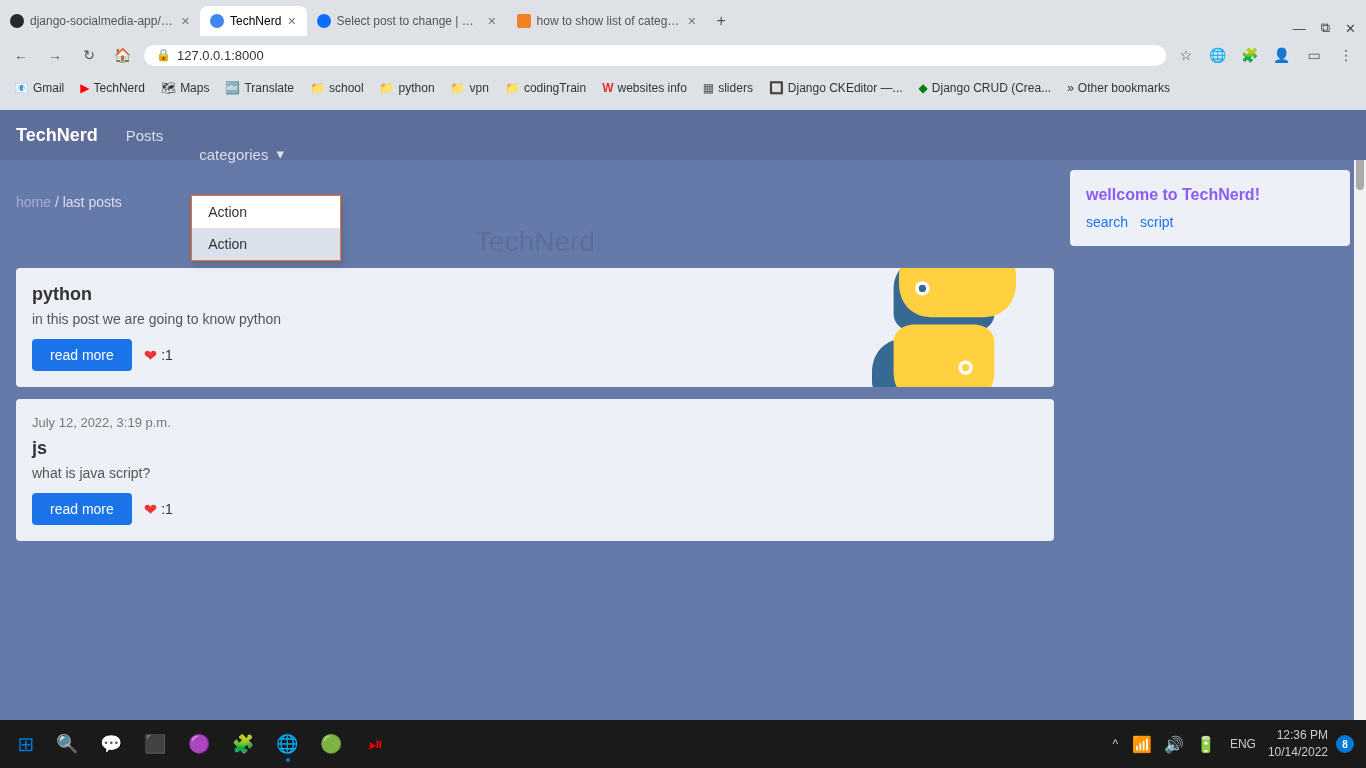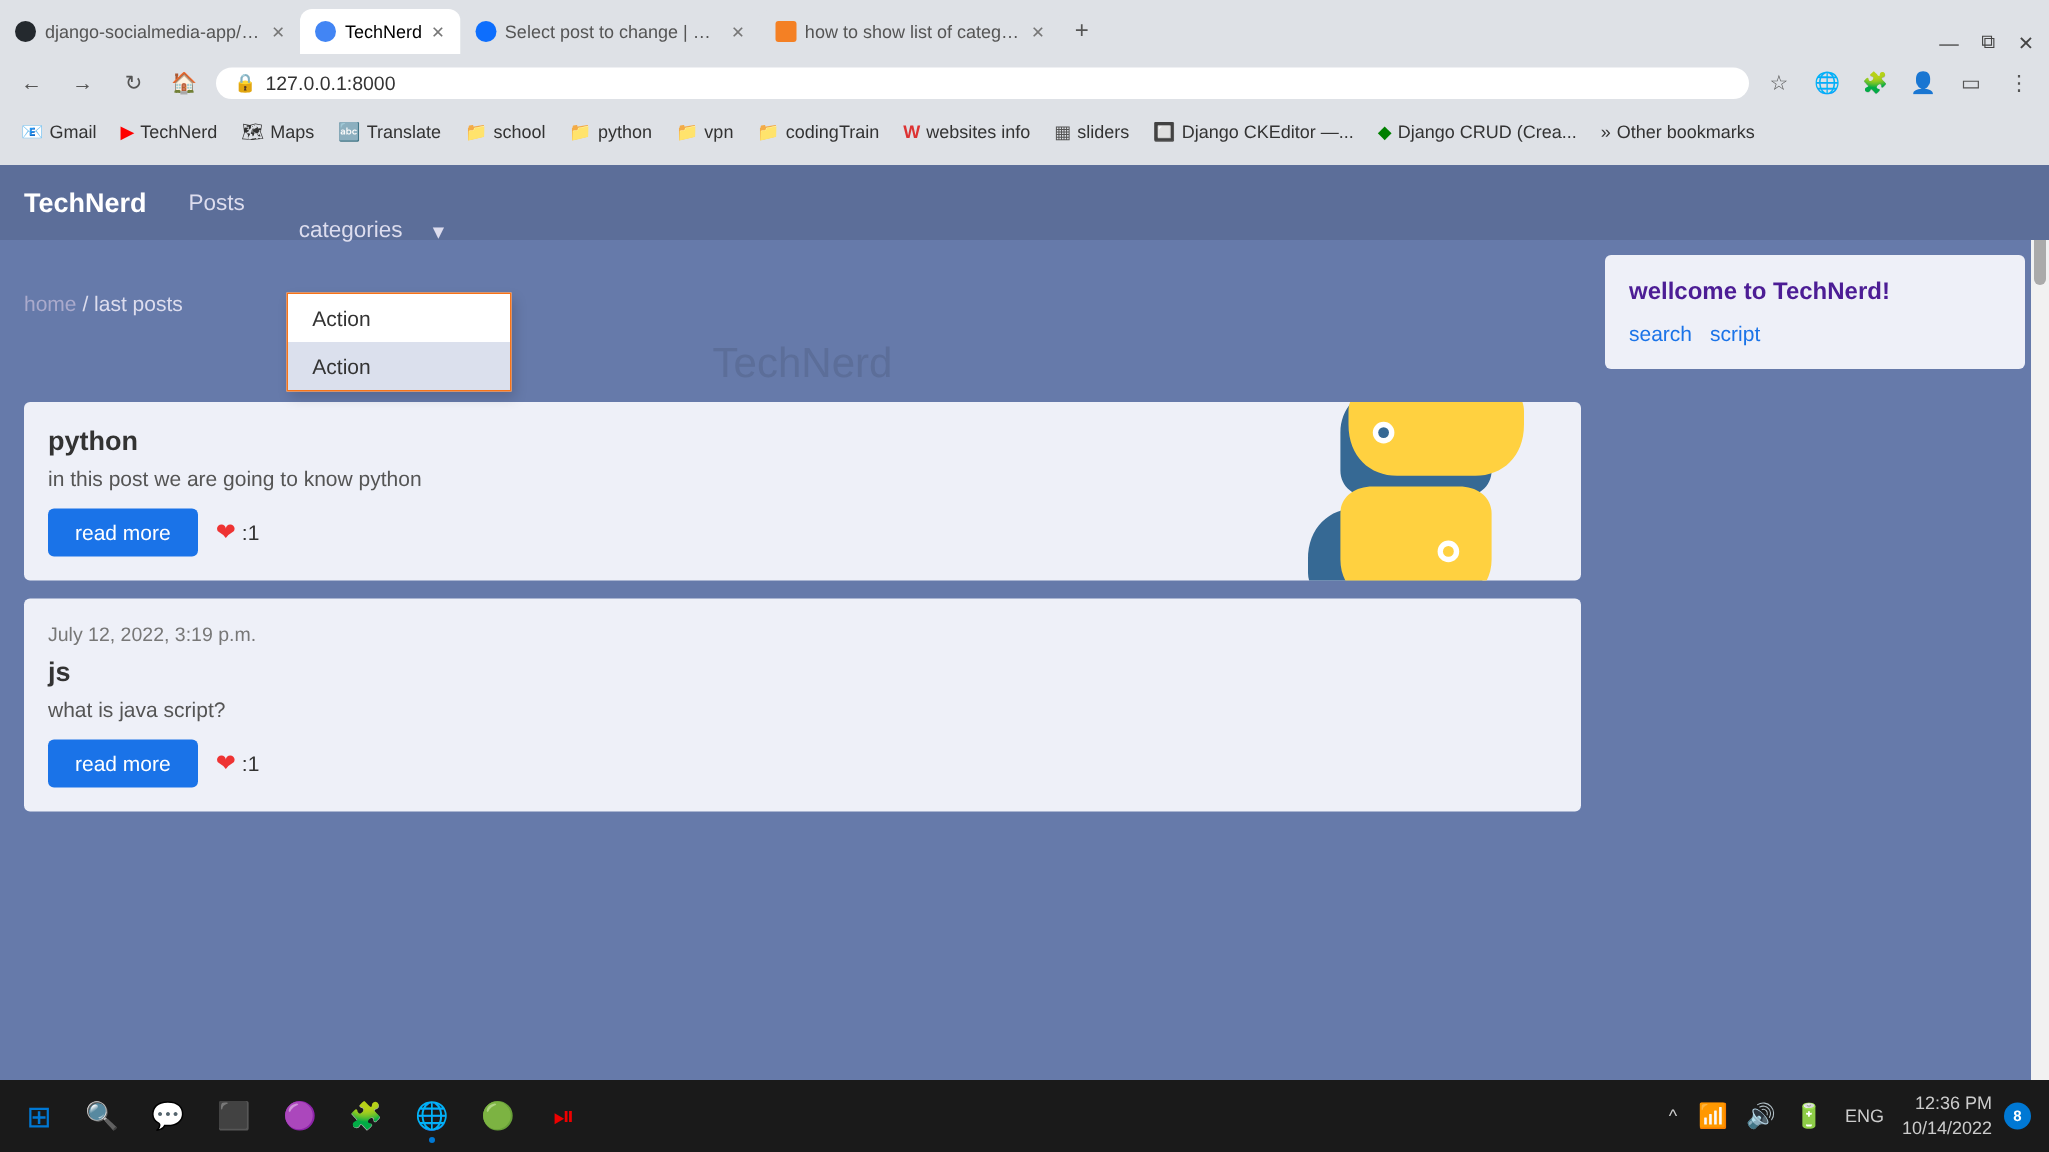--- a/index.html
+++ b/index.html
@@ -26,21 +26,21 @@
     .bookmarks-bar { display: flex; align-items: center; padding: 2px 8px; height: 28px; background: #dee1e6; gap: 4px; overflow: hidden; }
     .bookmark-item { display: flex; align-items: center; gap: 4px; padding: 2px 6px; border-radius: 4px; cursor: pointer; font-size: 12px; color: #333; white-space: nowrap; }
 
     
     .page { height: 658px; overflow: hidden; display: flex; flex-direction: column; }
 
     
     .navbar { background: #5c6e99; color: #fff; padding: 0 16px; height: 50px; display: flex; align-items: center; gap: 20px; position: relative; z-index: 100; }
     .navbar-brand { font-size: 18px; font-weight: bold; color: #fff; text-decoration: none; }
     .nav-link { color: #dde; font-size: 15px; cursor: pointer; padding: 0 8px; }
-    .categories-btn { display: flex; align-items: flex-start; gap: 20px; color: #dde; font-size: 15px; cursor: pointer; padding: 0 8px; position: relative; margin-top: 38px; }
+    .categories-btn { display: flex; align-items: center; gap: 8px; color: #dde; font-size: 15px; cursor: pointer; padding: 0 8px; position: relative; margin-top: 38px; }
 
     
     .dropdown-menu { position: absolute; top: 50px; left: 0; background: #fff; border: 1px solid #f97316; box-shadow: 2px 4px 8px rgba(0,0,0,0.15); min-width: 150px; z-index: 200; }
     .dropdown-item { padding: 8px 16px; cursor: pointer; color: #333; font-size: 14px; }
     .dropdown-item:hover, .dropdown-item.active { background: #e8e8e8; }
     .dropdown-item.active { background: #dbe0ed; }
 
     
     .main-content { flex: 1; display: flex; background: #667aaa; padding: 10px 16px; gap: 16px; overflow-y: auto; }
     .content-area { flex: 1; }
@@ -60,21 +60,21 @@
     .heart-icon { color: #e33; font-size: 16px; }
 
     .post-image { position: absolute; right: 20px; top: 50%; transform: translateY(-50%); width: 180px; height: 180px; }
 
     
     .python-logo { width: 180px; height: 180px; }
 
     
     .sidebar { width: 280px; flex-shrink: 0; }
     .sidebar-card { background: #eef0f8; border-radius: 4px; padding: 16px; margin-bottom: 12px; }
-    .sidebar-title { font-size: 16px; font-weight: bold; color: #4c1d95; margin-bottom: 10px; }
+    .sidebar-title { font-size: 16px; font-weight: bold; color: #8b5cf6; margin-bottom: 10px; }
     .sidebar-links { display: flex; gap: 12px; }
     .sidebar-link { color: #1a73e8; text-decoration: none; font-size: 14px; cursor: pointer; }
 
     
     .taskbar { height: 48px; background: #1a1a1a; display: flex; align-items: center; padding: 0 8px; gap: 4px; position: fixed; bottom: 0; left: 0; right: 0; z-index: 999; }
     .taskbar-start { width: 36px; height: 36px; display: flex; align-items: center; justify-content: center; cursor: pointer; border-radius: 4px; }
     .taskbar-app { width: 40px; height: 40px; display: flex; align-items: center; justify-content: center; cursor: pointer; border-radius: 4px; position: relative; }
     .taskbar-app.active::after { content: ''; position: absolute; bottom: 2px; left: 50%; transform: translateX(-50%); width: 4px; height: 4px; background: #0078d4; border-radius: 50%; }
     .taskbar-divider { flex: 1; }
     .taskbar-tray { display: flex; align-items: center; gap: 8px; padding-right: 4px; }

